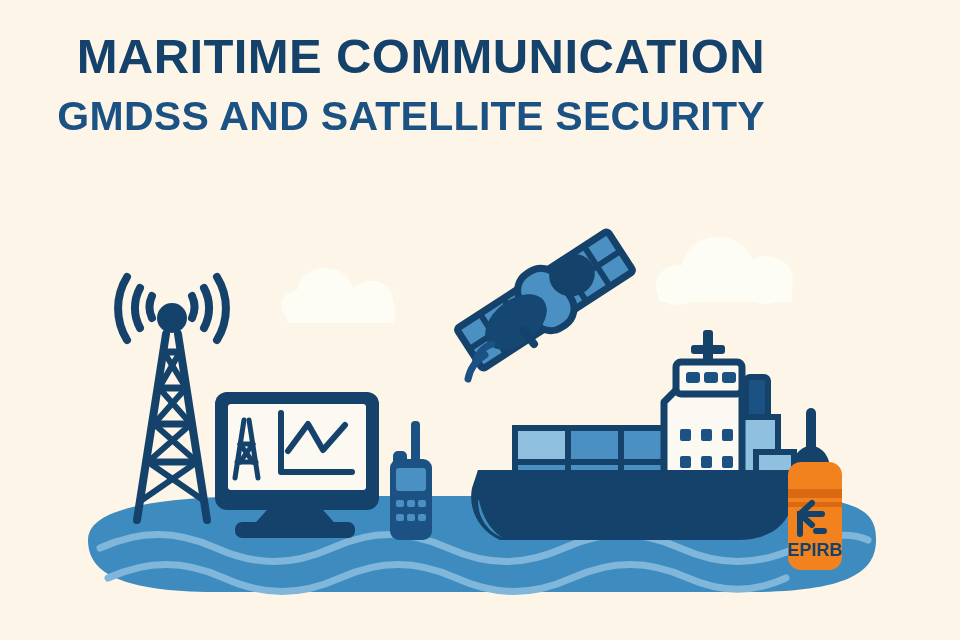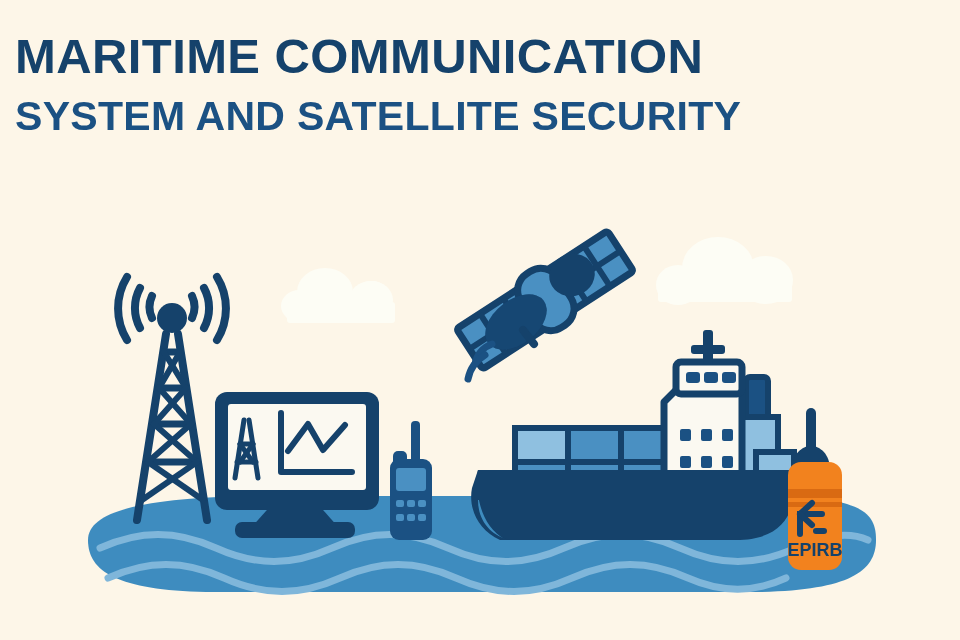--- a/index.html
+++ b/index.html
@@ -22,23 +22,23 @@
   #scene {
     position: absolute;
     inset: 0;
     width: 960px;
     height: 640px;
     display: block;
   }
   .title-block {
     position: absolute;
     top: 28px;
-    left: 15px;
+    left: 4px;
     width: 761px;
-    text-align: left;
+    text-align: right;
     pointer-events: none;
   }
   .title-line-1, .title-line-2 {
     display: block;
     font-family: "Liberation Sans", sans-serif;
     font-weight: bold;
     font-size: 49px;
     line-height: 57px;
     letter-spacing: 0.4px;
     color: #15426B;
@@ -244,16 +244,16 @@
         <path d="M800 514 L812 503"></path>
         <path d="M800 514 L812 525"></path>
         <path d="M816 531 L824 531"></path>
       </g>
       <text x="815" y="556" text-anchor="middle" font-family="Liberation Sans, sans-serif" font-size="18" font-weight="bold" fill="#15426B">EPIRB</text>
     </g>
   </svg>
 
   <div class="title-block">
     <span class="title-line-1">MARITIME COMMUNICATION</span>
-    <span class="title-line-3">SYSTEM AND SATELLITE SECURITY</span>
+    <span class="title-line-3">GMDSS AND SATELLITE SECURITY</span>
   </div>
 
 </div>
 
 </body></html>

